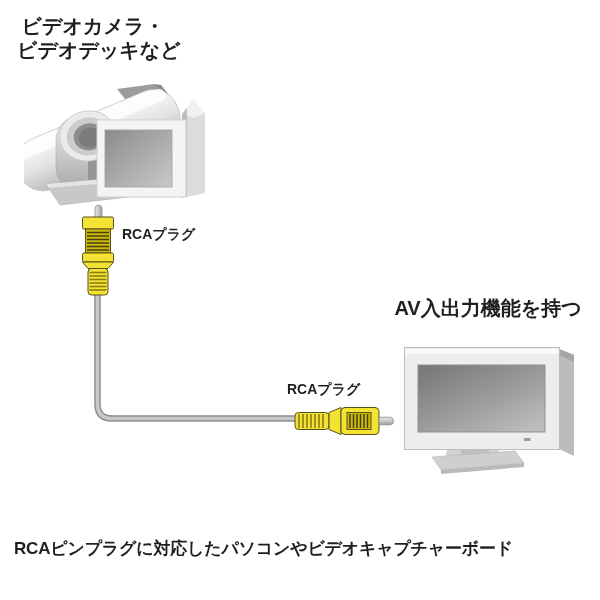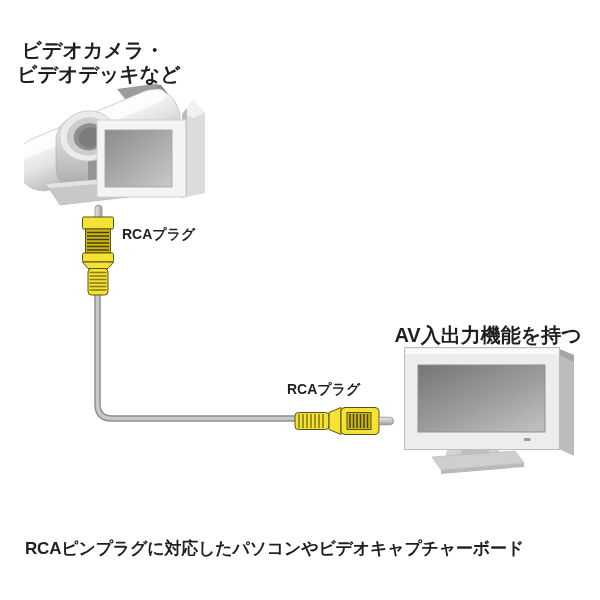--- a/index.html
+++ b/index.html
@@ -18,21 +18,21 @@
 </head>
 <body>
 
 <div class="canvas">
 
   <svg class="abs z1" style="left:0;top:0" width="600" height="600" viewBox="0 0 600 600">
     <path d="M97.5,290 V404 Q97.5,418.5 112,418.5 H299" fill="none" stroke="#8e8e8e" stroke-width="6.5" stroke-linecap="round"></path>
     <path d="M97.5,290 V404 Q97.5,418.5 112,418.5 H299" fill="none" stroke="#c9c9c9" stroke-width="3.6" stroke-linecap="round"></path>
   </svg>
 
-  <div class="abs z4 lbl lbl-device" style="left:17px;top:38px;width:152px;">
+  <div class="abs z4 lbl lbl-device" style="left:17px;top:16px;width:152px;font-family:Liberation Mono, monospace;">
     <div>ビデオカメラ・</div>
     <div>ビデオデッキなど</div>
   </div>
 
   <svg class="abs z2" style="left:24px;top:84px" width="185" height="122" viewBox="0 0 185 122">
     <defs>
       <linearGradient id="gBody" x1="0" y1="0" x2="0" y2="1">
         <stop offset="0" stop-color="#fdfdfd"></stop>
           <stop offset="0.55" stop-color="#e3e3e3"></stop>
           <stop offset="1" stop-color="#bcbcbc"></stop>
@@ -110,21 +110,21 @@
         <line x1="9.5" y1="73" x2="26.5" y2="73"></line>
       <line x1="9.5" y1="76.5" x2="26.5" y2="76.5"></line>
         <line x1="9.5" y1="80" x2="26.5" y2="80"></line>
       <line x1="9.5" y1="83.5" x2="26.5" y2="83.5"></line>
         <line x1="9.5" y1="87" x2="26.5" y2="87"></line>
     </g>
   </svg>
 
   <div class="abs z4 lbl lbl-plug" style="left:122px;top:222px;">RCAプラグ</div>
 
-  <div class="abs z4 lbl lbl-device" style="left:390px;top:296px;width:196px;margin-top:27px;">
+  <div class="abs z4 lbl lbl-device" style="left:390px;top:296px;width:196px;">
     <div>AV入出力機能を持つ</div>
   </div>
 
   <div class="abs z4 lbl lbl-plug" style="left:287px;top:377px;">RCAプラグ</div>
 
   <svg class="abs z3" style="left:293px;top:404px" width="104" height="34" viewBox="0 0 104 34">
     <defs>
       <linearGradient id="gMetalH" x1="0" y1="0" x2="0" y2="1">
         <stop offset="0" stop-color="#e8e8e8"></stop>
           <stop offset="0.5" stop-color="#c9c9c9"></stop>
@@ -179,17 +179,17 @@
 
     <rect x="121" y="92" width="6.5" height="3" rx="1" fill="#999999"></rect>
 
     <polygon points="44,104 96,104 98,113 42,113" fill="#d2d2d2"></polygon>
     <rect x="58" y="104" width="28" height="5.5" fill="#bfbfbf"></rect>
 
     <polygon points="29,111 112,105 121,117 38,124" fill="#cfcfcf" stroke="#b5b5b5" stroke-width="0.6"></polygon>
     <polygon points="38,124 121,117 121,121 38,128" fill="#b9b9b9"></polygon>
   </svg>
 
-  <div class="abs z4 caption" style="left:14px;top:536px;margin-left:11px;">
+  <div class="abs z4 caption" style="left:14px;top:536px;">
     <div>RCAピンプラグに対応したパソコンやビデオキャプチャーボード</div>
   </div>
 
 </div>
 
 </body></html>

